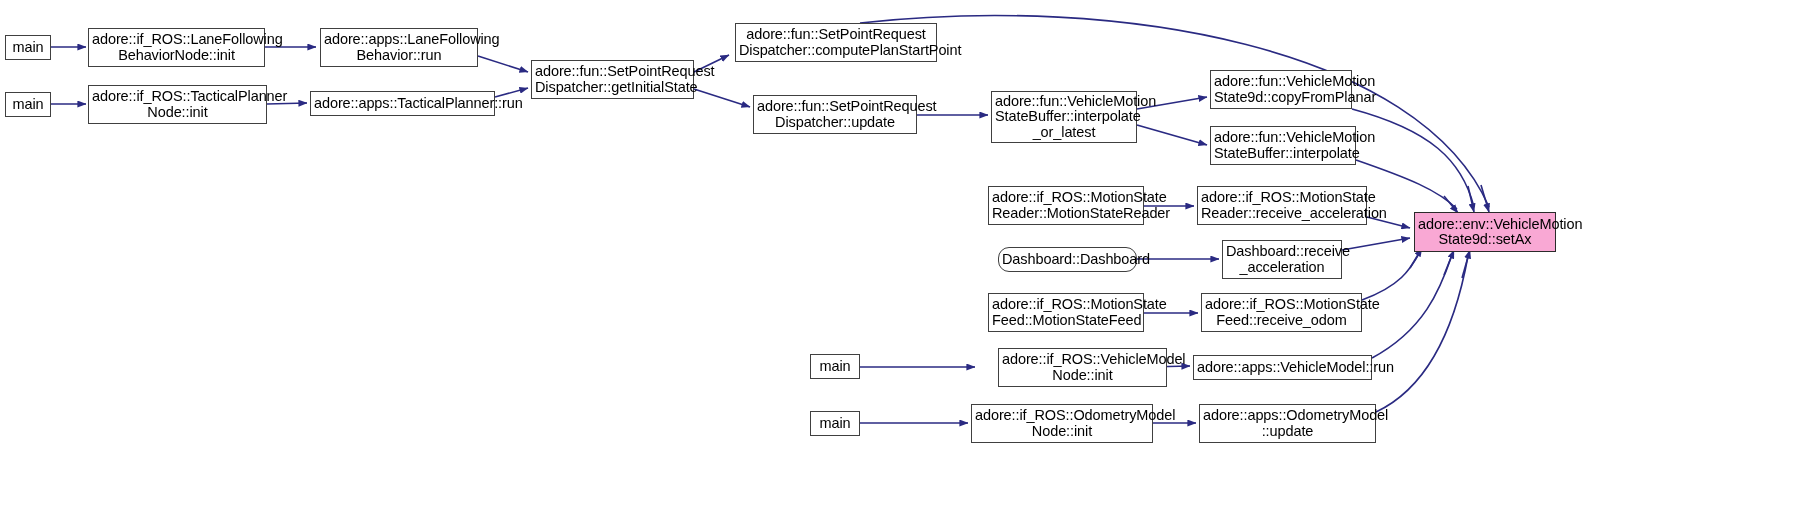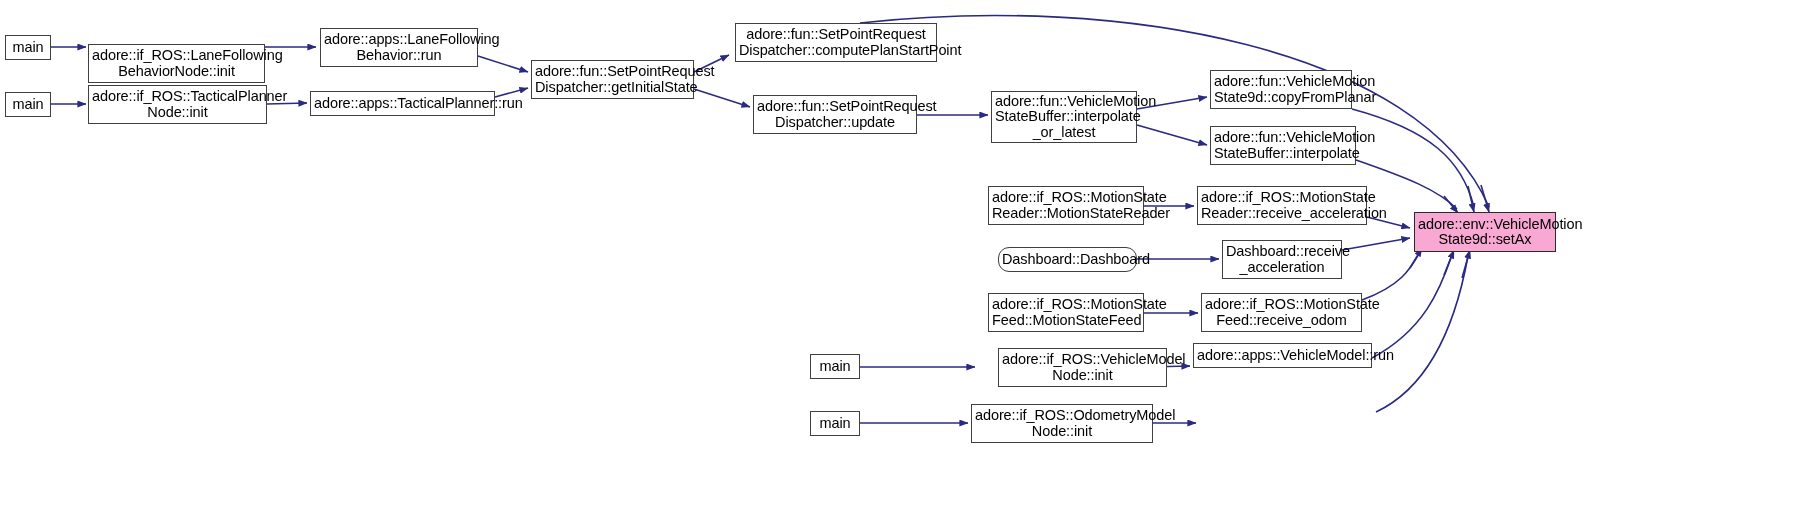--- a/index.html
+++ b/index.html
@@ -104,21 +104,21 @@
   </svg>
 
   <div class="node" style="left:5px;  top:35px;  width:46px;  height:25px;">
     <span class="node-label">main</span>
   </div>
 
   <div class="node" style="left:5px;  top:92px;  width:46px;  height:25px;">
     <span class="node-label">main</span>
   </div>
 
-  <div class="node" style="left:88px; top:44px;  width:177px; height:39px;">
+  <div class="node" style="left:88px; top:28px;  width:177px; height:39px;">
     <span class="node-label">adore::if_ROS::LaneFollowing
 BehaviorNode::init</span>
   </div>
 
   <div class="node" style="left:88px; top:85px;  width:179px; height:39px;">
     <span class="node-label">adore::if_ROS::TacticalPlanner
 Node::init</span>
   </div>
 
   <div class="node" style="left:320px; top:28px; width:158px; height:39px;">
@@ -192,32 +192,36 @@
 
   <div class="node" style="left:810px; top:354px; width:50px; height:25px;">
     <span class="node-label">main</span>
   </div>
 
   <div class="node" style="left:978px; top:348px; width:169px; height:39px;margin-left:20px;">
     <span class="node-label">adore::if_ROS::VehicleModel
 Node::init</span>
   </div>
 
-  <div class="node" style="left:1193px; top:343px; width:179px; height:25px;">
+  <div class="node" style="left:1193px; top:355px; width:179px; height:25px;">
     <span class="node-label">adore::apps::VehicleModel::run</span>
   </div>
 
   <div class="node" style="left:810px; top:411px; width:50px; height:25px;">
     <span class="node-label">main</span>
   </div>
 
   <div class="node" style="left:971px; top:404px; width:182px; height:39px;">
     <span class="node-label">adore::if_ROS::OdometryModel
 Node::init</span>
   </div>
 
+  <div class="node" style="left:1199px; top:404px; width:177px; height:39px;">
+    <span class="node-label">adore::apps::OdometryModel
+::update</span>
+  </div>
 
   <div class="node highlight" style="left:1414px; top:212px; width:142px; height:40px;">
     <span class="node-label">adore::env::VehicleMotion
 State9d::setAx</span>
   </div>
 
 </div>
 
 </body></html>

